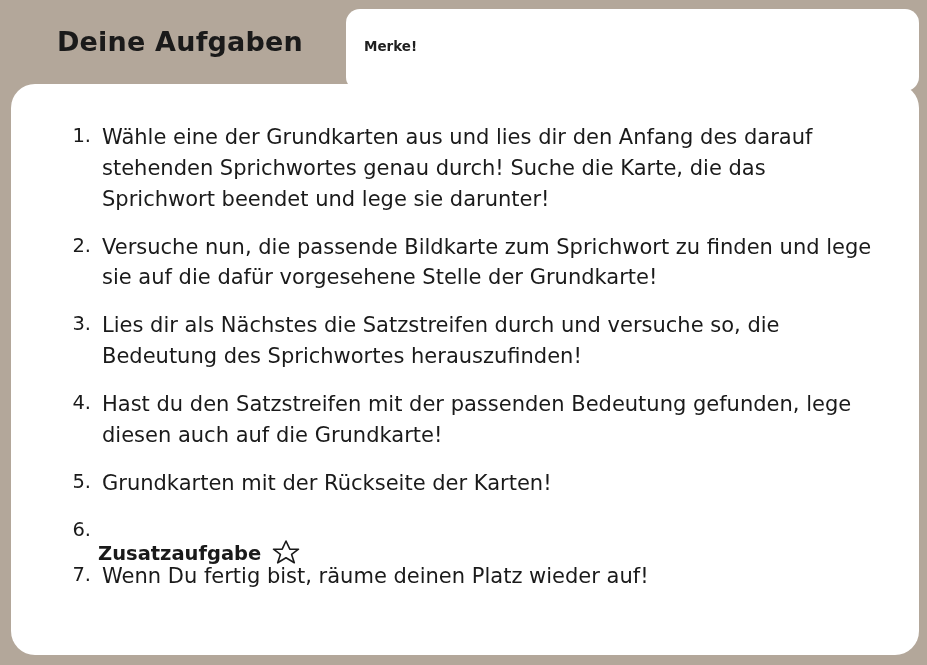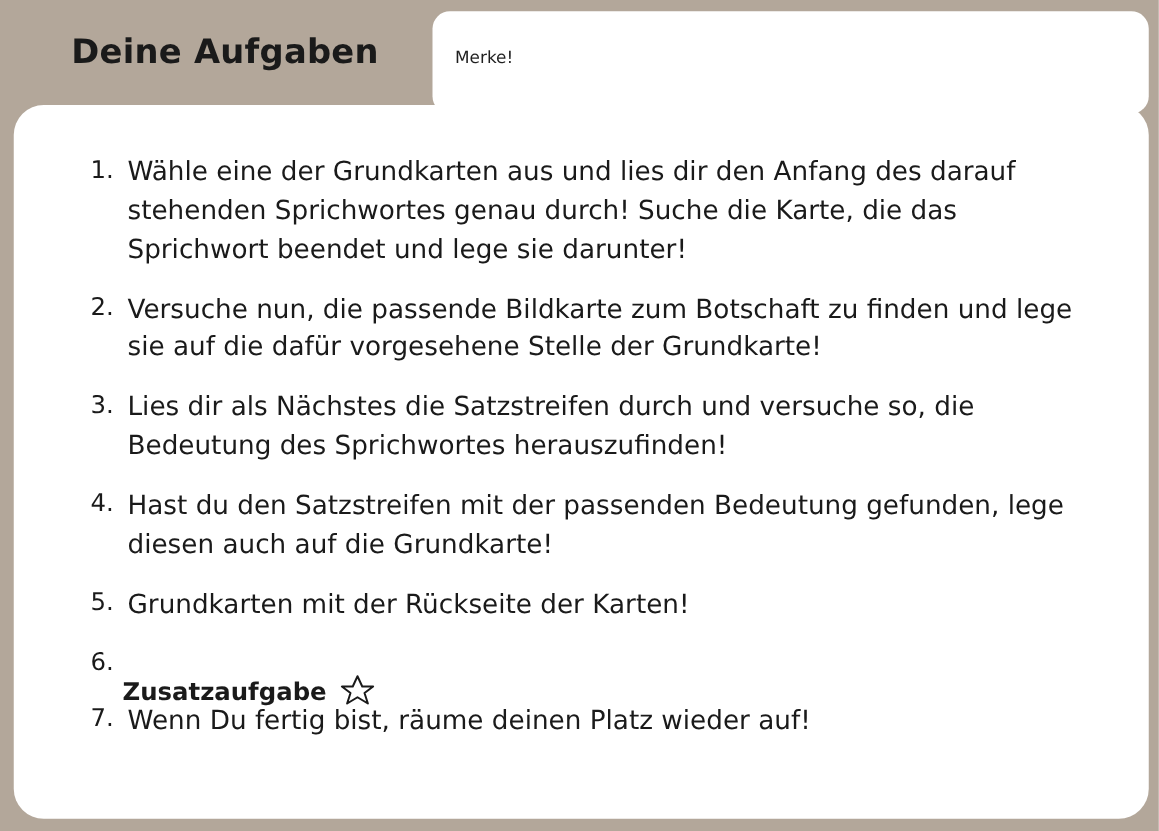--- a/index.html
+++ b/index.html
@@ -47,20 +47,21 @@
     right: 14px;
     display: flex;
     align-items: flex-start;
   }
   #merke-label {
     font-size: 13.5px;
     color: #1f1f1f;
     white-space: nowrap;
     padding-right: 26px;
     line-height: 1.55;
+    font-weight: bold;
   }
   #merke-text {
     font-size: 13.5px;
     color: #1f1f1f;
     line-height: 1.55;
     max-width: 470px;
   }
 
   
   #sheet {
@@ -153,21 +154,21 @@
   <div id="sheet">
     <div id="tasks">
 
       <div class="task">
         <div class="task-num">1.</div>
         <div class="task-text">Wähle eine der Grundkarten aus und lies dir den Anfang des darauf stehenden Sprichwortes genau durch! Suche die Karte, die das Sprichwort beendet und lege sie darunter!</div>
       </div>
 
       <div class="task">
         <div class="task-num">2.</div>
-        <div class="task-text">Versuche nun, die passende Bildkarte zum Botschaft zu finden und lege sie auf die dafür vorgesehene Stelle der Grundkarte!</div>
+        <div class="task-text">Versuche nun, die passende Bildkarte zum Sprichwort zu finden und lege sie auf die dafür vorgesehene Stelle der Grundkarte!</div>
       </div>
 
       <div class="task">
         <div class="task-num">3.</div>
         <div class="task-text">Lies dir als Nächstes die Satzstreifen durch und versuche so, die Bedeutung des Sprichwortes herauszufinden!</div>
       </div>
 
       <div class="task">
         <div class="task-num">4.</div>
         <div class="task-text">Hast du den Satzstreifen mit der passenden Bedeutung gefunden, lege diesen auch auf die Grundkarte!</div>

